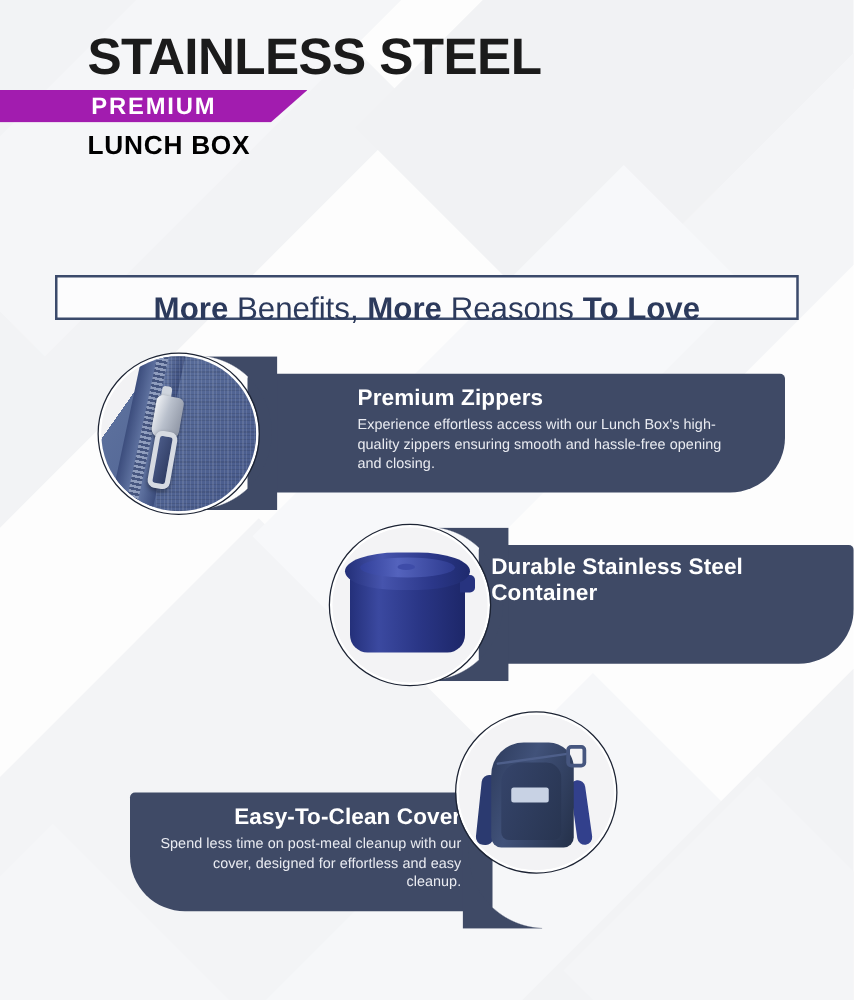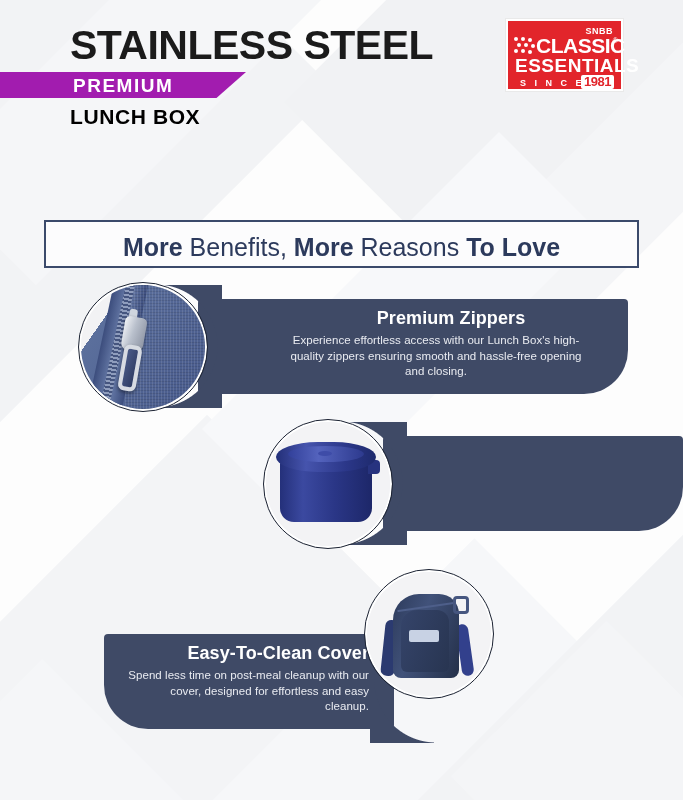--- a/index.html
+++ b/index.html
@@ -90,21 +90,21 @@
     font-size:13px; font-weight:bold; letter-spacing:-0.5px;
     padding:0px 3px; border-radius:2px; line-height:14px;
   }
   .logo-underline {
     position:absolute; left:0; bottom:-1px; width:60px; height:1px; background:#ffffff;
   }
 
   
   .heading-banner {
     position:absolute; z-index:3;
-    left:44px; top:220px; width:595px; height:48px;
+    left:44px; top:220px; width:595px; height:36px;
     background:#fcfcfd; border:2px solid #3b4a6b;
   }
   .heading-text {
     position:absolute; width:100%; top:11px; text-align:center;
     font-size:25px; color:#2c3a5c; white-space:nowrap;
   }
   .heading-text .b { font-weight:bold; }
   .heading-text .l { font-weight:normal; }
 
   
@@ -275,70 +275,49 @@
 
 <div class="header">
   <div class="title-main">STAINLESS STEEL</div>
 
   <div class="premium-band">
     <span>PREMIUM</span>
   </div>
 
   <div class="title-sub">LUNCH BOX</div>
 
-  <div class="logo">
-    <div class="logo-snbb">SNBB</div>
-    <div class="logo-dots">
-      <i style="left:0px;  top:0px;"></i>
-      <i style="left:7px;  top:0px;"></i>
-      <i style="left:14px; top:1px;"></i>
-      <i style="left:3px;  top:6px;"></i>
-      <i style="left:10px; top:6px;"></i>
-      <i style="left:17px; top:7px;"></i>
-      <i style="left:0px;  top:12px;"></i>
-      <i style="left:7px;  top:12px;"></i>
-      <i style="left:14px; top:13px;"></i>
-    </div>
-    <div class="logo-classic">CLASSIC</div>
-    <div class="logo-reg">®</div>
-    <div class="logo-essentials">ESSENTIALS</div>
-    <div class="logo-since-row">
-      <div class="logo-since">S I N C E</div>
-      <div class="logo-year">1981</div>
-      <div class="logo-underline"></div>
-    </div>
-  </div>
 </div>
 
 <div class="heading-banner">
   <div class="heading-text">
     <span class="b">More </span><span class="l">Benefits, </span><span class="b">More </span><span class="l">Reasons </span><span class="b">To Love</span>
   </div>
 </div>
 
-<div class="card" style="left:78px; top:285px; width:480px; height:124px;text-align:center;">
+<div class="card" style="left:78px; top:285px; width:480px; height:124px;">
   <div class="card-panel-left">
     <div class="card-title" style="left:88px; top:9px; width:330px;">Premium Zippers</div>
     <div class="card-body" style="left:88px; top:34px; width:300px;">Experience effortless access with our Lunch Box's high-quality zippers ensuring smooth and hassle-free opening and closing.</div>
   </div>
   <div class="circle-frame" style="left:3px; top:0px;">
     <div class="ph-zip">
       <div class="tape"></div>
       <div class="weave"></div>
       <div class="teeth"></div>
       <div class="pull-neck"></div>
       <div class="pull-body"></div>
       <div class="pull-tab"></div>
     </div>
   </div>
   <div class="circle-ring" style="left:0px; top:-3px;"></div>
 </div>
 
 <div class="card" style="left:263px; top:422px; width:380px; height:124px;">
   <div class="card-panel-left" style="left:120px; width:300px;">
+    <div class="card-title" style="left:10px; top:7px; width:240px;">Durable Stainless Steel Container</div>
   </div>
   <div class="circle-frame" style="left:3px; top:0px;">
     <div class="ph-cont">
       <div class="body"></div>
       <div class="tab"></div>
       <div class="lid"></div>
       <div class="lid-top"></div>
       <div class="knob"></div>
     </div>
   </div>

